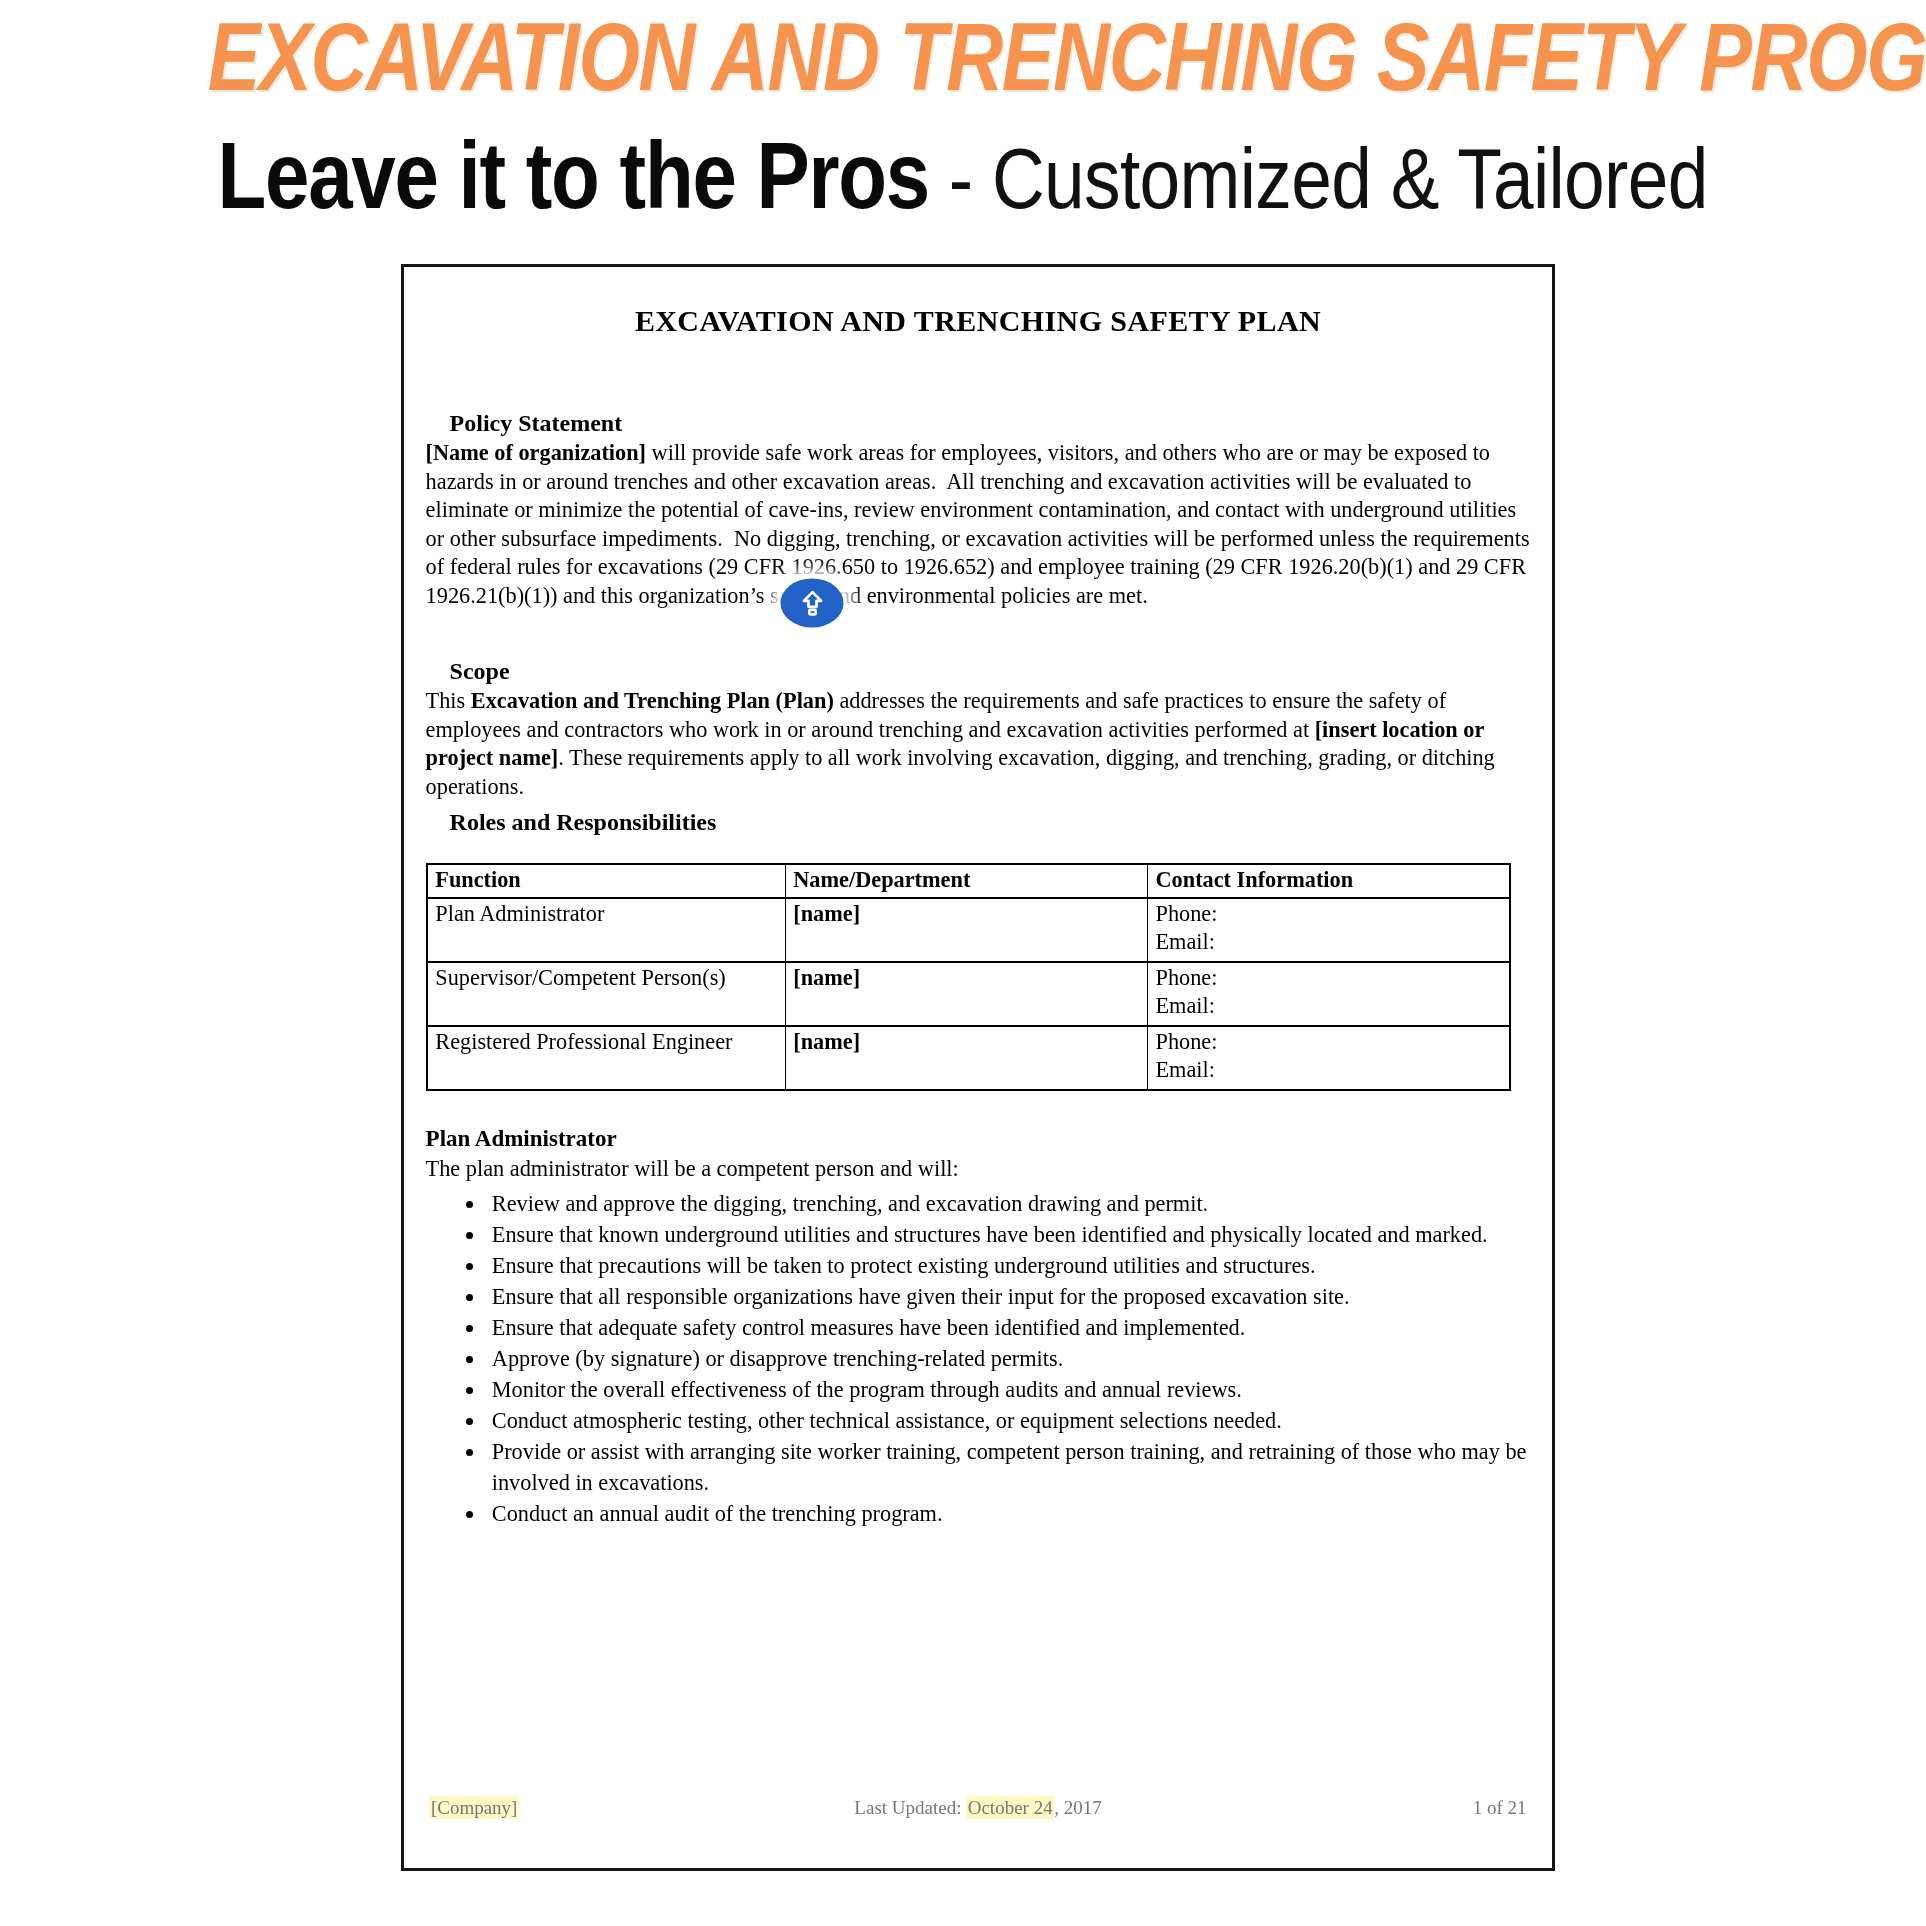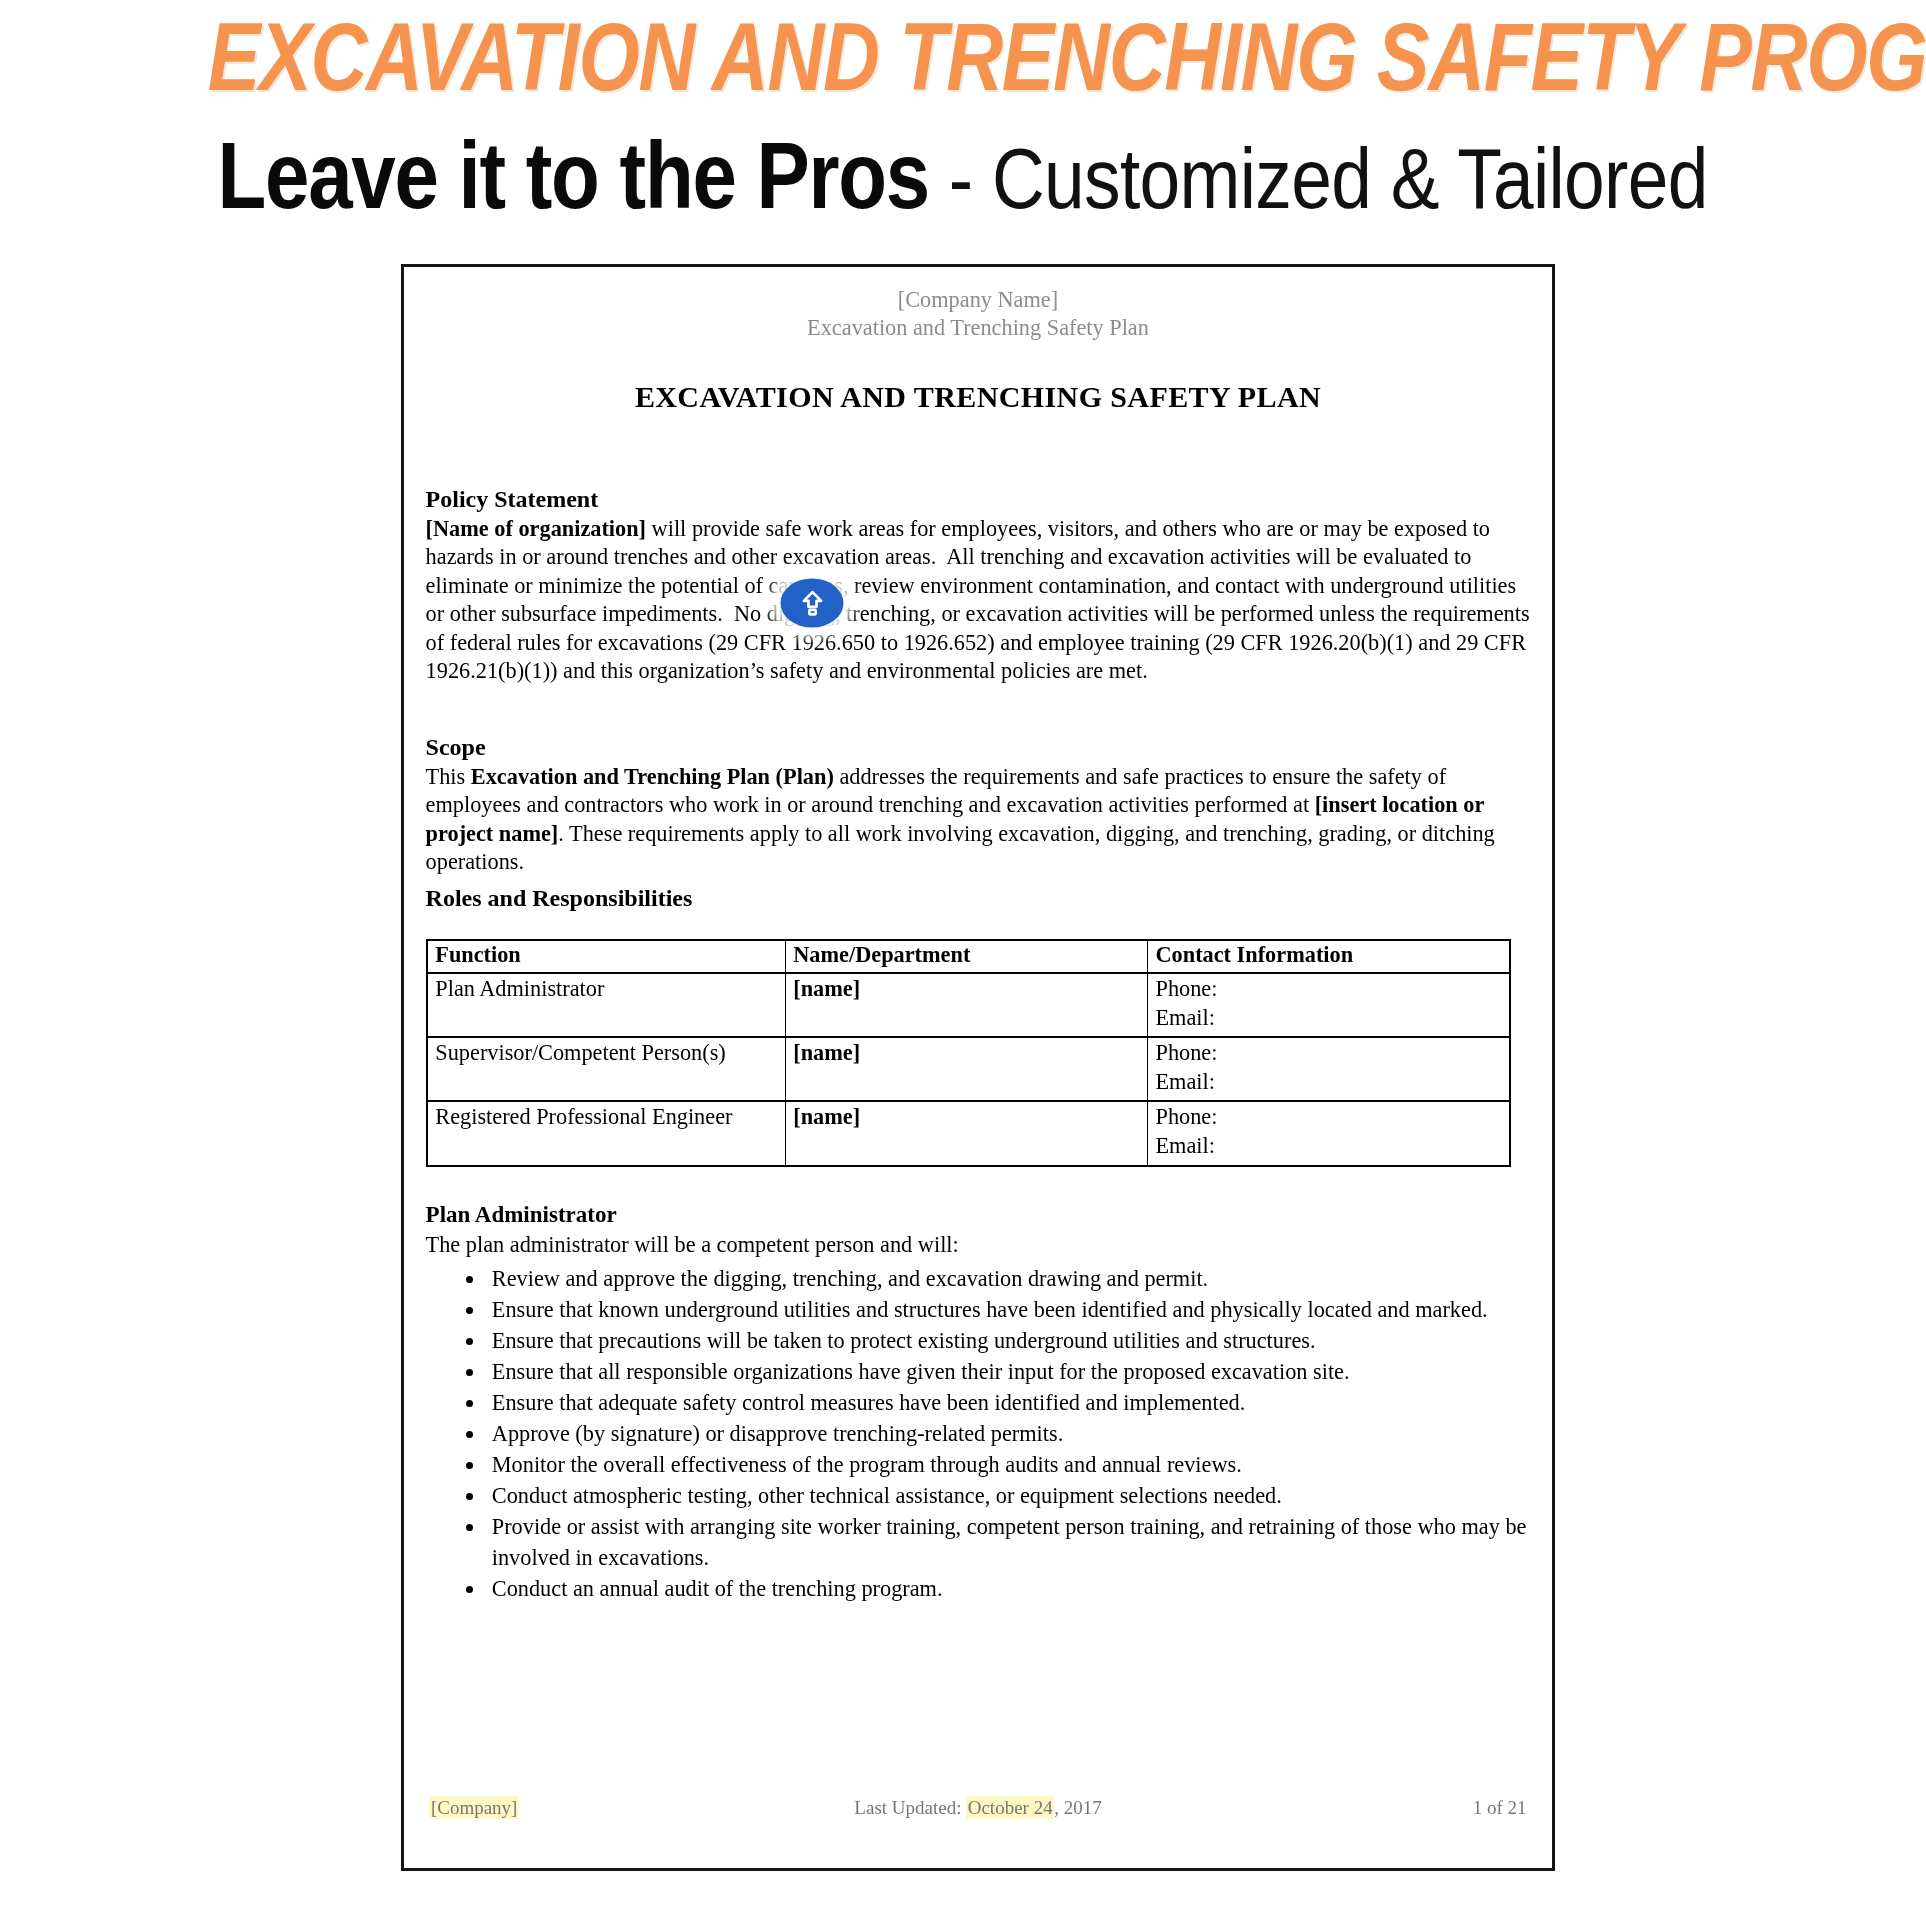--- a/index.html
+++ b/index.html
@@ -42,21 +42,21 @@
     width:1154px;height:1607px;
     box-sizing:border-box;
     border:3.9px solid #161616;
     background:#ffffff;
     padding:0 21.6px;
     color:#000;
     font-size:22.3px;line-height:28.5px;
   }
   .doc-header{margin-top:18.5px;text-align:center;color:#8c8c8c;}
   .doc-title{margin-top:34px;text-align:center;font-weight:bold;font-size:30px;line-height:39px;letter-spacing:0.4px;}
-  .sec-h{margin-top:68px;font-weight:bold;font-size:24px;line-height:31px;}
+  .sec-h{margin-top:68px;font-weight:bold;font-size:24px;line-height:31px;margin-left:24px;}
   .sec-h.scope{margin-top:46px;}
   .sec-h.roles{margin-top:6.2px;}
   .para{margin:0;}
 
   
   table.roles-table{
     margin-top:25px;
     border-collapse:collapse;
     width:1085px;
     table-layout:fixed;
@@ -117,24 +117,20 @@
     <span class="banner-title" style="color:#F6934E">EXCAVATION AND TRENCHING SAFETY PROGRAM</span>
   </div>
   <div class="banner-sub-wrap">
     <span class="banner-sub-inner">
       <span class="banner-sub-bold">Leave it to the Pros</span><span class="banner-sub-light"> - Customized &amp; Tailored</span>
     </span>
   </div>
 
   <div class="doc-page">
 
-    <div class="doc-header">
-      <div>[Company Name]</div>
-      <div>Excavation and Trenching Safety Plan</div>
-    </div>
 
     <div class="doc-title">EXCAVATION AND TRENCHING SAFETY PLAN</div>
 
     <div class="sec-h">Policy Statement</div>
     <p class="para"><b>[Name of organization]</b><span> will provide safe work areas for employees, visitors, and others who are or may be exposed to hazards in or around trenches and other excavation areas.&nbsp; All trenching and excavation activities will be evaluated to eliminate or minimize the potential of cave-ins, review environment contamination, and contact with underground utilities or other subsurface impediments.&nbsp; No digging, trenching, or excavation activities will be performed unless the requirements of federal rules for excavations (29 CFR 1926.650 to 1926.652) and employee training (29 CFR 1926.20(b)(1) and 29 CFR 1926.21(b)(1)) and this organization’s safety and environmental policies are met.</span></p>
 
     <div class="sec-h scope">Scope</div>
     <p class="para"><span>This </span><b>Excavation and Trenching Plan (Plan)</b><span> addresses the requirements and safe practices to ensure the safety of employees and contractors who work in or around trenching and excavation activities performed at </span><b>[insert location or project name]</b><span>. These requirements apply to all work involving excavation, digging, and trenching, grading, or ditching operations.</span></p>
 
     <div class="sec-h roles">Roles and Responsibilities</div>

